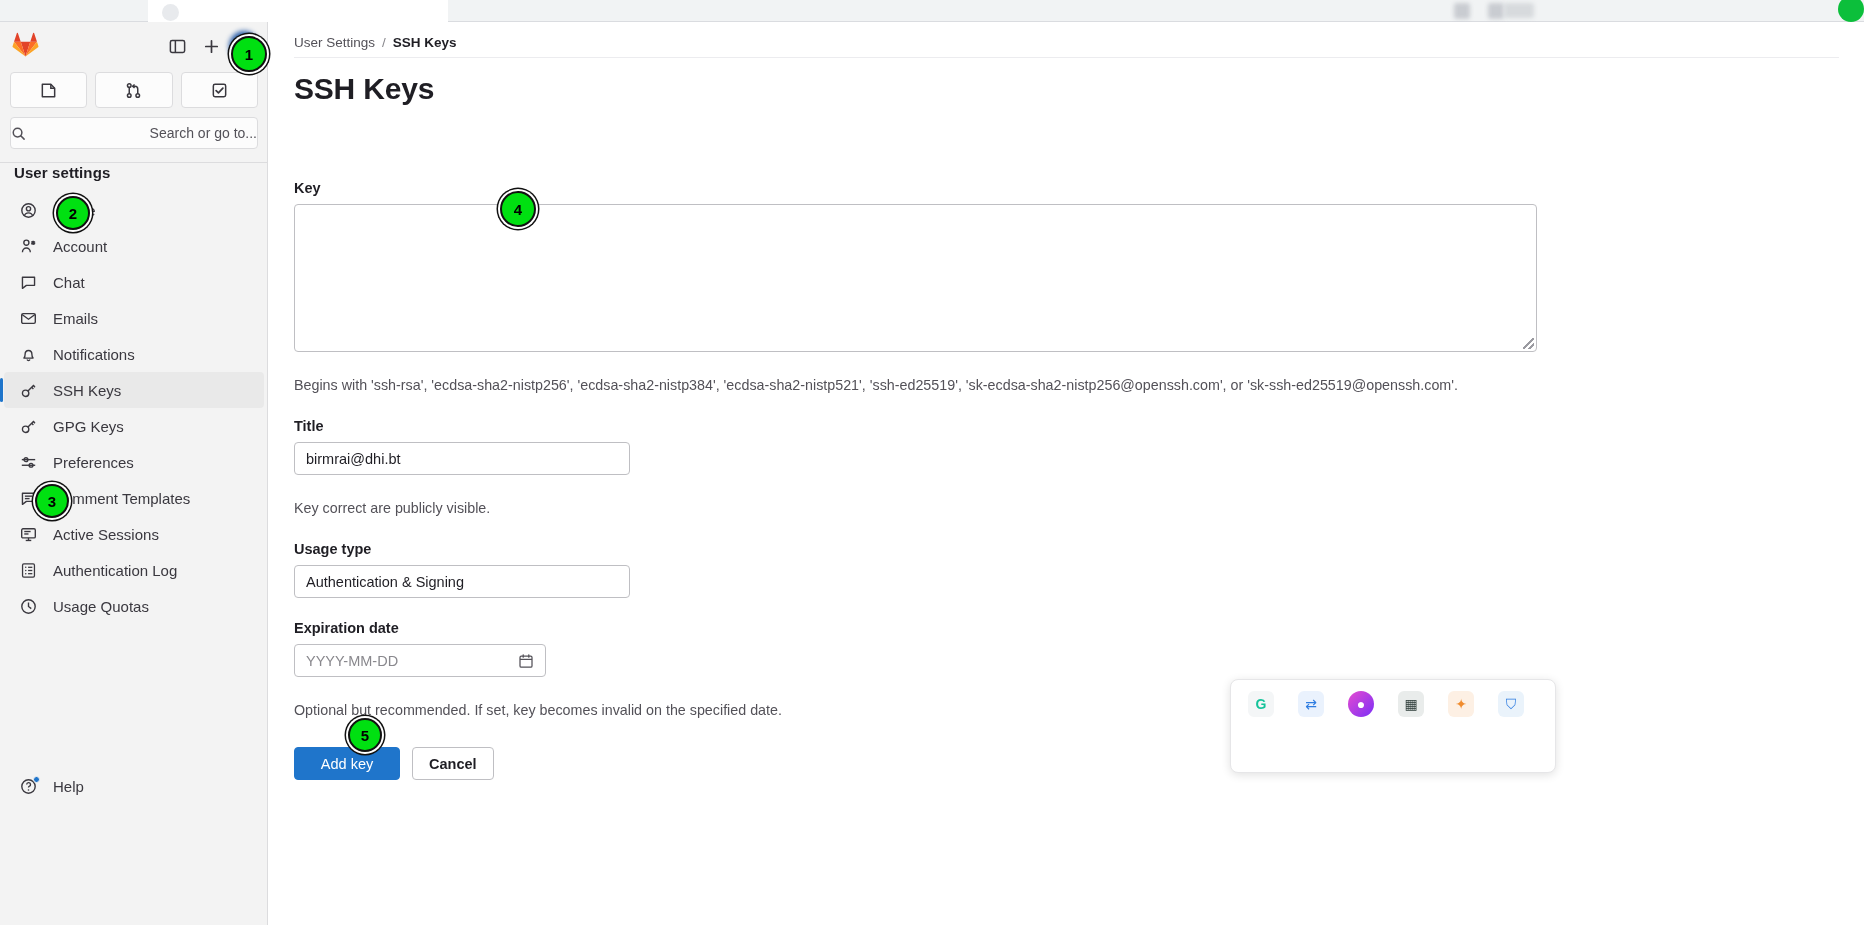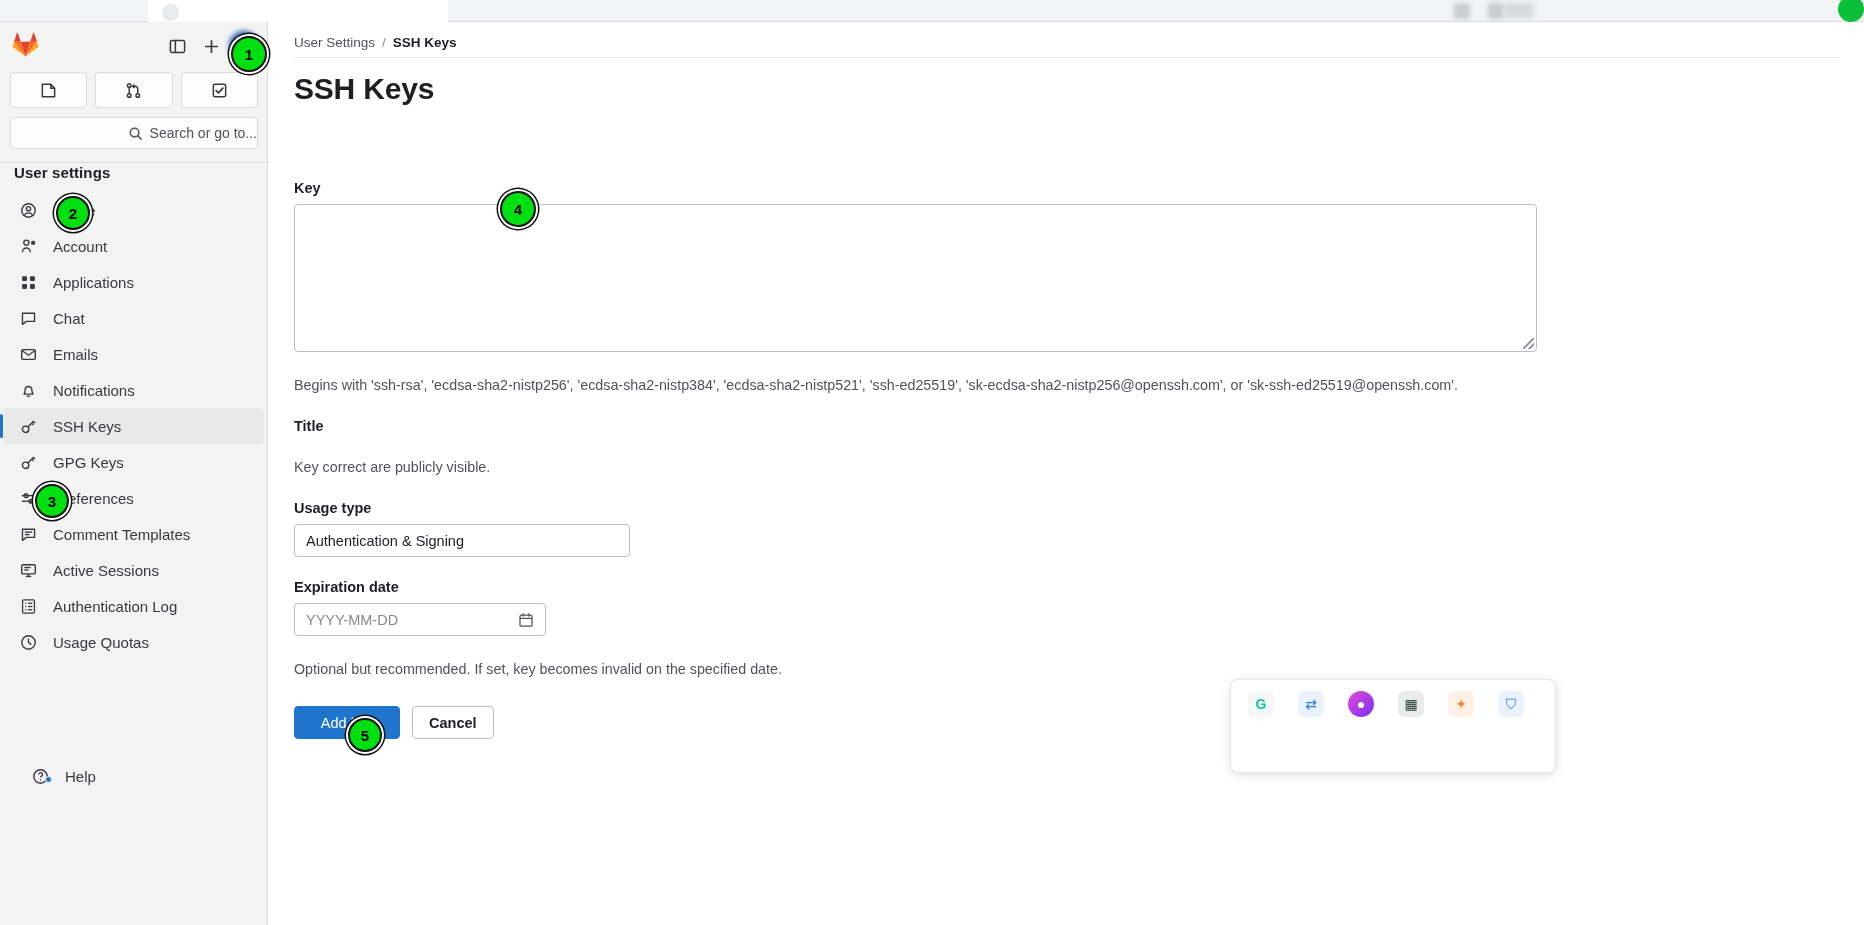--- a/index.html
+++ b/index.html
@@ -62,43 +62,43 @@
     display: flex; gap: 8px;
   }
   .sb-quick-btn {
     flex: 1; background: #fcfcfc; border: 1px solid #dcdcde; border-radius: 4px;
     display: flex; align-items: center; justify-content: center; cursor: pointer;
     color: #3a383f;
   }
   .sb-search {
     position: absolute; left: 10px; top: 95px; width: 248px; height: 32px;
     background: #fcfcfc; border: 1px solid #dcdcde; border-radius: 4px;
-    display: flex; align-items: center; justify-content: flex-end; gap: 7px;
+    display: flex; align-items: center; justify-content: space-between; gap: 7px;
     font-size: 14px; color: #535158; cursor: pointer;
   }
   .sb-sep { position: absolute; left: 0; top: 140px; width: 268px; height: 1px; background: #dcdcde; }
   .sb-heading {
     position: absolute; left: 14px; top: 142px; font-size: 15px; font-weight: bold;
     color: #1f1e24; letter-spacing: .1px;
   }
   .sb-nav { position: absolute; left: 0; top: 170px; width: 268px; }
   .sb-item {
     position: relative; height: 36px; margin: 0 4px; padding-left: 16px;
     display: flex; align-items: center; gap: 16px; border-radius: 4px;
     font-size: 15px; color: #3a383f; cursor: pointer;
   }
   .sb-item.active { background: #e9e9e9; }
   .sb-item.active::before {
     content: ""; position: absolute; left: -4px; top: 6px;
     width: 3px; height: 24px; background: #1f75cb; border-radius: 2px;
   }
   .sb-ico { width: 17px; height: 17px; flex: 0 0 17px; color: #3a383f; }
   .sb-help {
-    position: absolute; left: 20px; top: 746px; width: 256px; height: 36px;
-    padding-left: 12px; display: flex; align-items: flex-start; gap: 16px;
+    position: absolute; left: 8px; top: 746px; width: 256px; height: 36px;
+    padding-left: 12px; display: flex; align-items: center; gap: 16px;
     font-size: 15px; color: #3a383f; border-radius: 4px; cursor: pointer;
   }
   .help-dot {
     position: absolute; left: 25px; top: 8px; width: 7px; height: 7px;
     border-radius: 50%; background: #1f75cb; border: 1.5px solid #f3f3f3;
   }
 
   
   .main { position: absolute; left: 268px; top: 22px; width: 1596px; height: 903px; background: #fff; }
   .crumbs {
@@ -263,29 +263,20 @@
     </div>
     <div class="sb-item">
       <svg class="sb-ico" viewBox="0 0 16 16" fill="none" stroke="currentColor" stroke-width="1.3">
         <circle cx="6" cy="4.4" r="2.4"></circle>
           <path d="M2.3 13.4c0-2.3 1.7-4 3.7-4s3.7 1.7 3.7 4"></path>
         <path d="M12.4 2.6v4M10.6 3.4l3.6 2.4M14.2 3.4l-3.6 2.4"></path>
       </svg>
       <span>Account</span>
     </div>
     <div class="sb-item">
-      <svg class="sb-ico" viewBox="0 0 16 16" fill="currentColor">
-        <rect x="2" y="2" width="4.6" height="4.6" rx="1"></rect>
-          <rect x="9.4" y="2" width="4.6" height="4.6" rx="1"></rect>
-        <rect x="2" y="9.4" width="4.6" height="4.6" rx="1"></rect>
-          <rect x="9.4" y="9.4" width="4.6" height="4.6" rx="1"></rect>
-      </svg>
-      <span>Applications</span>
-    </div>
-    <div class="sb-item">
       <svg class="sb-ico" viewBox="0 0 16 16" fill="none" stroke="currentColor" stroke-width="1.3">
         <path d="M2.3 3.1h11.4v7.6H6l-3.7 2.8z" stroke-linejoin="round"></path>
       </svg>
       <span>Chat</span>
     </div>
     <div class="sb-item">
       <svg class="sb-ico" viewBox="0 0 16 16" fill="none" stroke="currentColor" stroke-width="1.3">
         <rect x="1.6" y="3.4" width="12.8" height="9.2" rx="1.3"></rect>
           <path d="m1.9 4.2 6.1 4.5 6.1-4.5"></path>
       </svg>
@@ -393,20 +384,23 @@
     <div class="key-wrap">
       <div class="key-box">
         <div class="key-blur"></div>
         <div class="resize-grip"></div>
       </div>
     </div>
     <div class="hint">Begins with 'ssh-rsa', 'ecdsa-sha2-nistp256', 'ecdsa-sha2-nistp384', 'ecdsa-sha2-nistp521', 'ssh-ed25519', 'sk-ecdsa-sha2-nistp256@openssh.com', or 'sk-ssh-ed25519@openssh.com'.</div>
 
     <div class="group">
       <label class="field-label">Title</label>
+      <div class="text-input w336">
+        <span>birmrai@dhi.bt</span>
+      </div>
       <div class="hint">Key correct are publicly visible.</div>
     </div>
 
     <div class="group">
       <label class="field-label">Usage type</label>
       <div class="text-input w336">
         <span>Authentication &amp; Signing</span>
       </div>
     </div>
 

